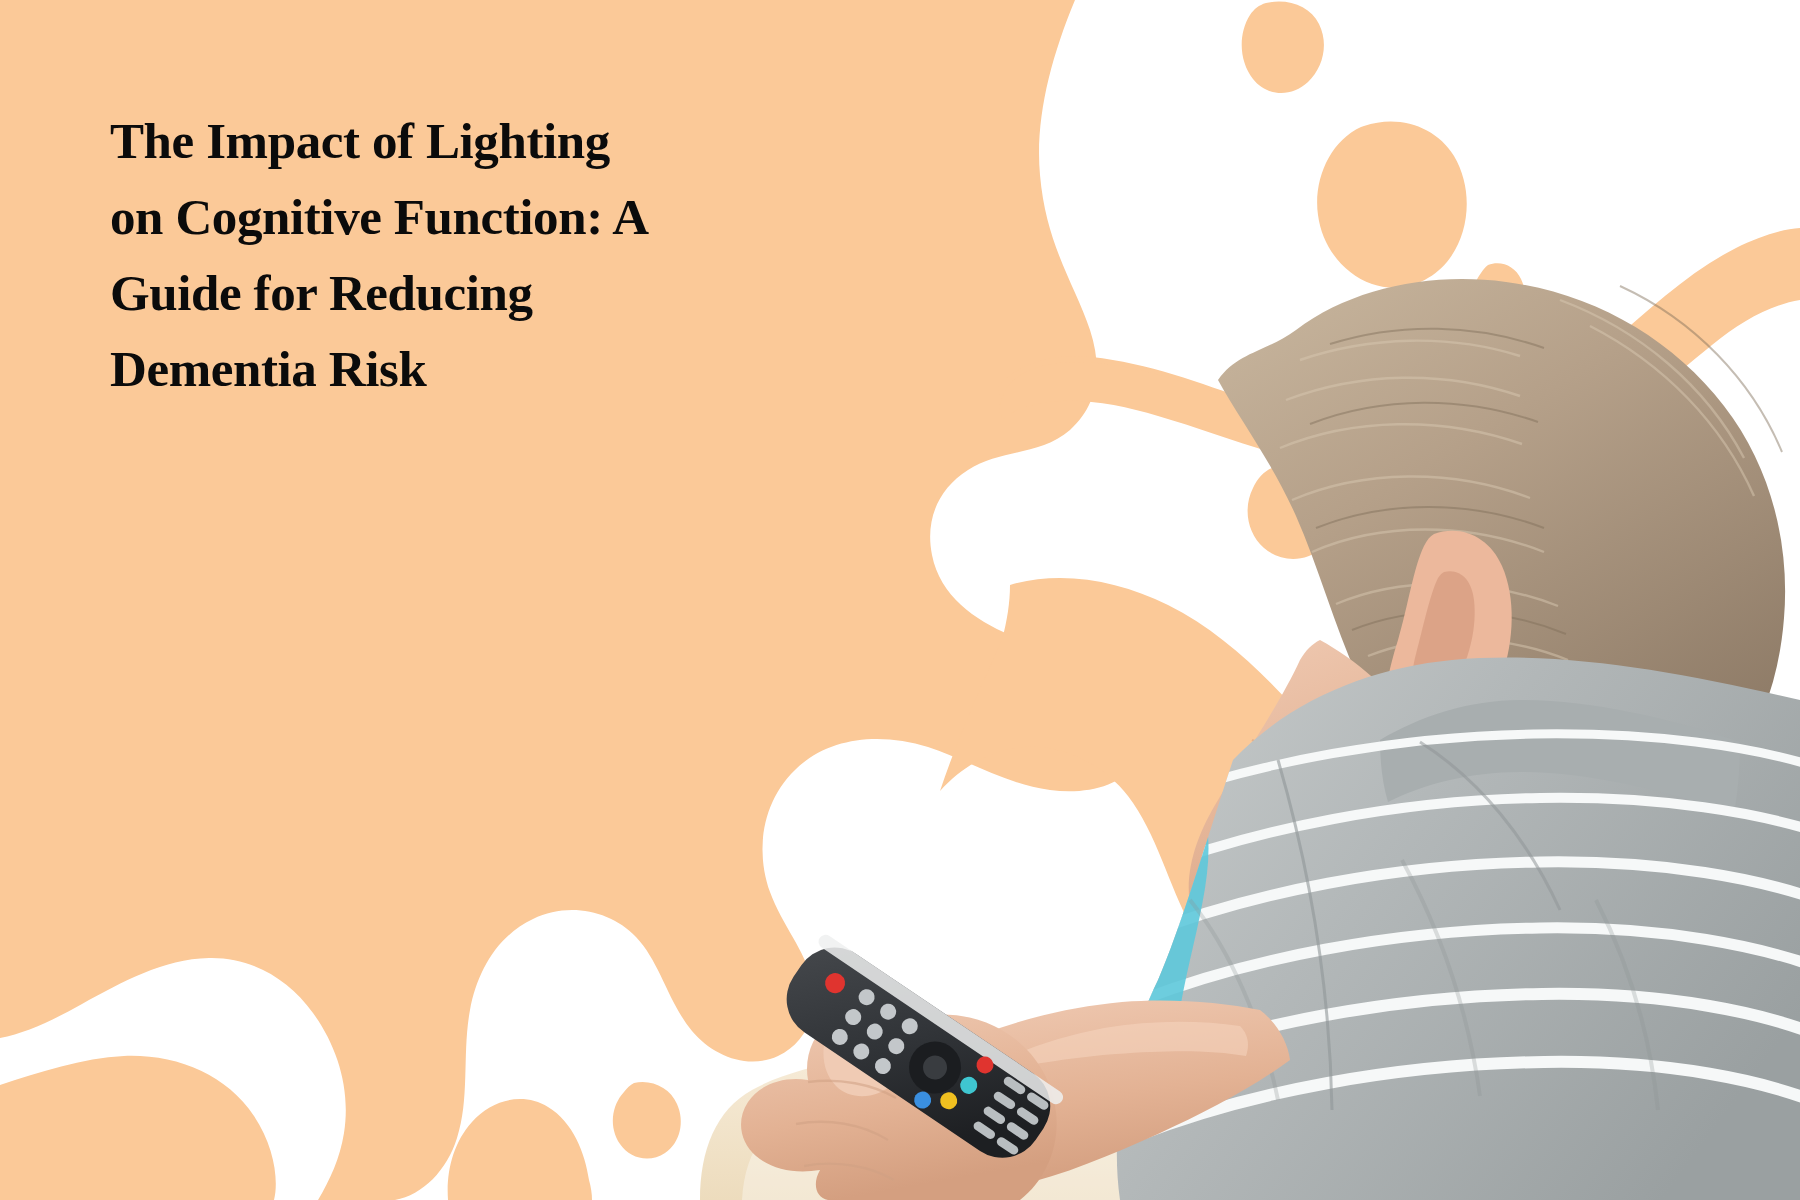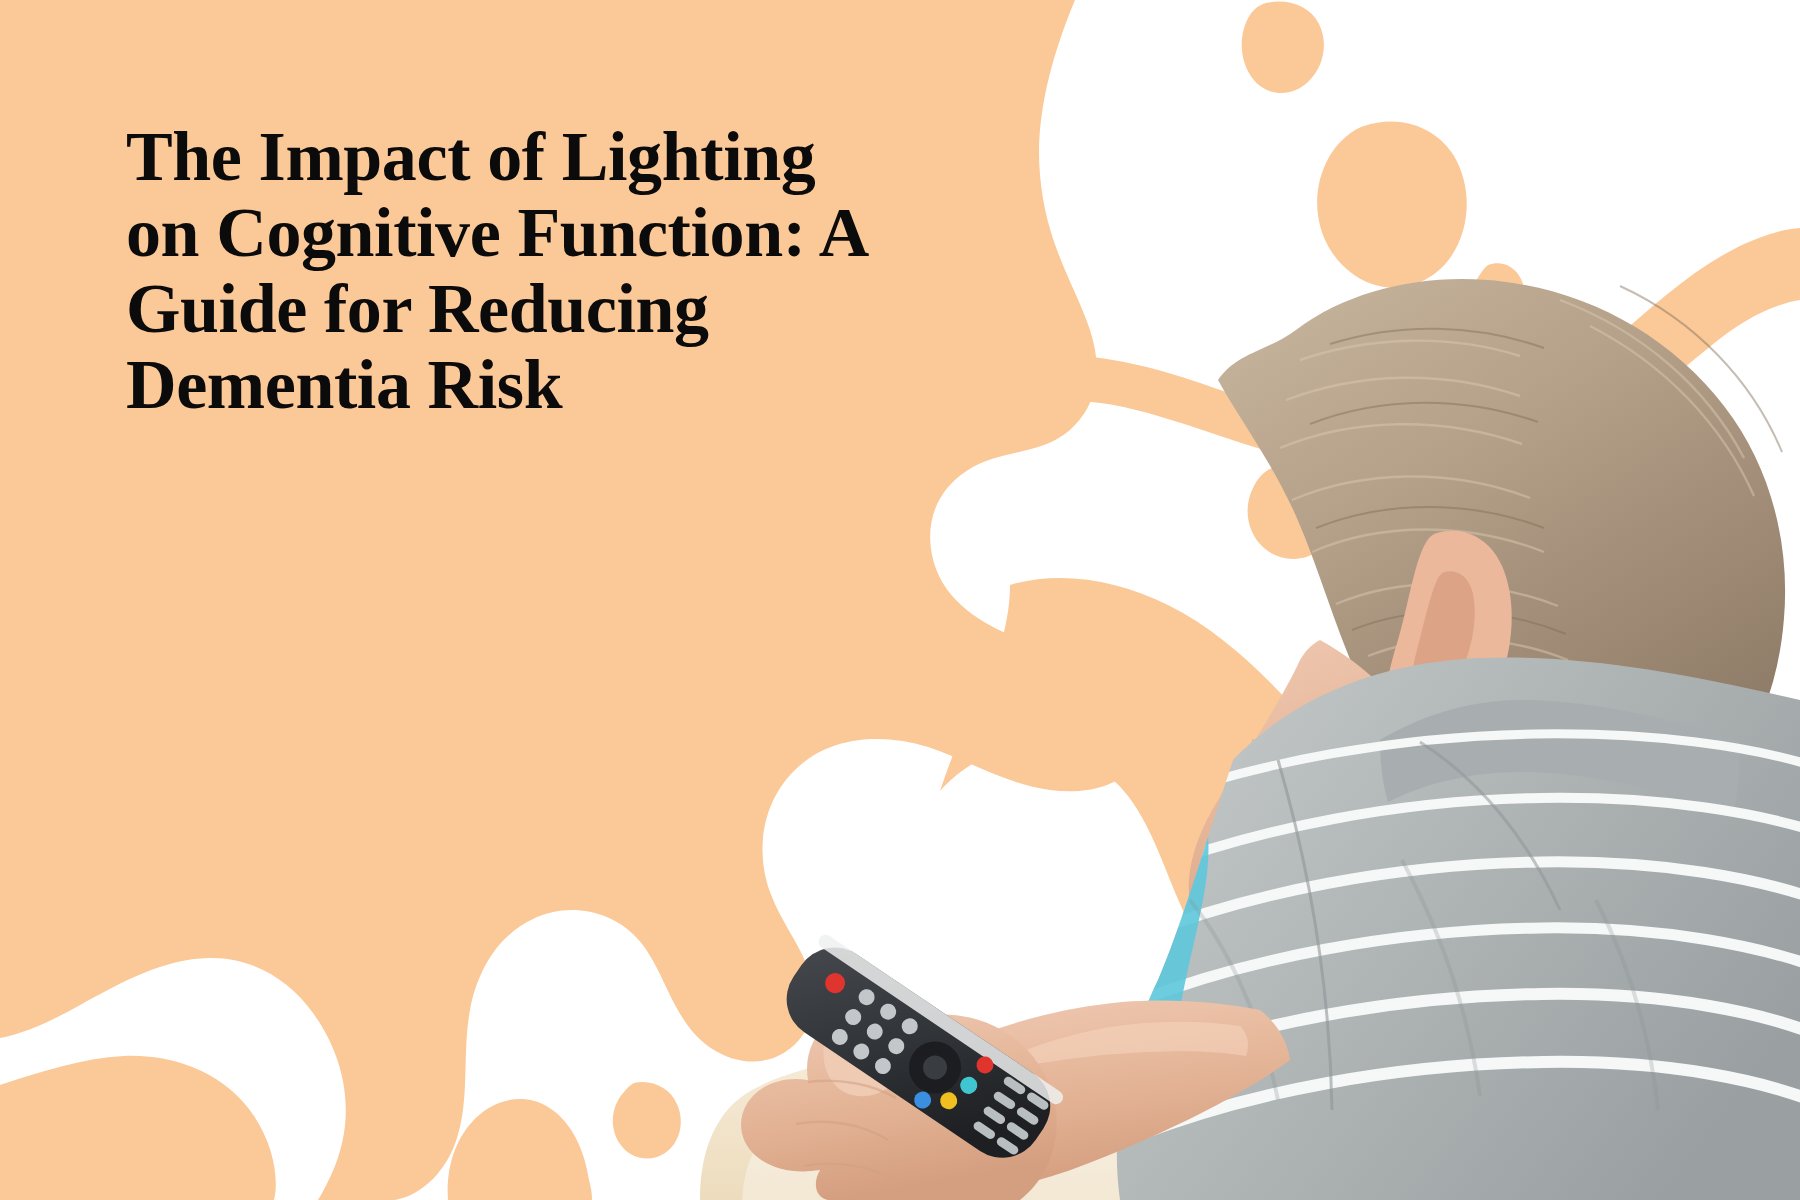--- a/index.html
+++ b/index.html
@@ -27,24 +27,24 @@
   }
   #photo-svg { pointer-events: none; }
   #title-block {
     position: absolute;
     left: 110px;
     top: 103px;
     width: 860px;
     z-index: 5;
   }
   #hero-title {
-    margin: 16px;
+    margin: 0;
     font-family: "Liberation Serif", serif;
     font-weight: 700;
-    font-size: 70px;
+    font-size: 51px;
     line-height: 76px;
     letter-spacing: -0.4px;
     color: #0b0b0b;
     white-space: pre-line;
   }
 </style>
 </head>
 <body>
 
 <div id="canvas">

